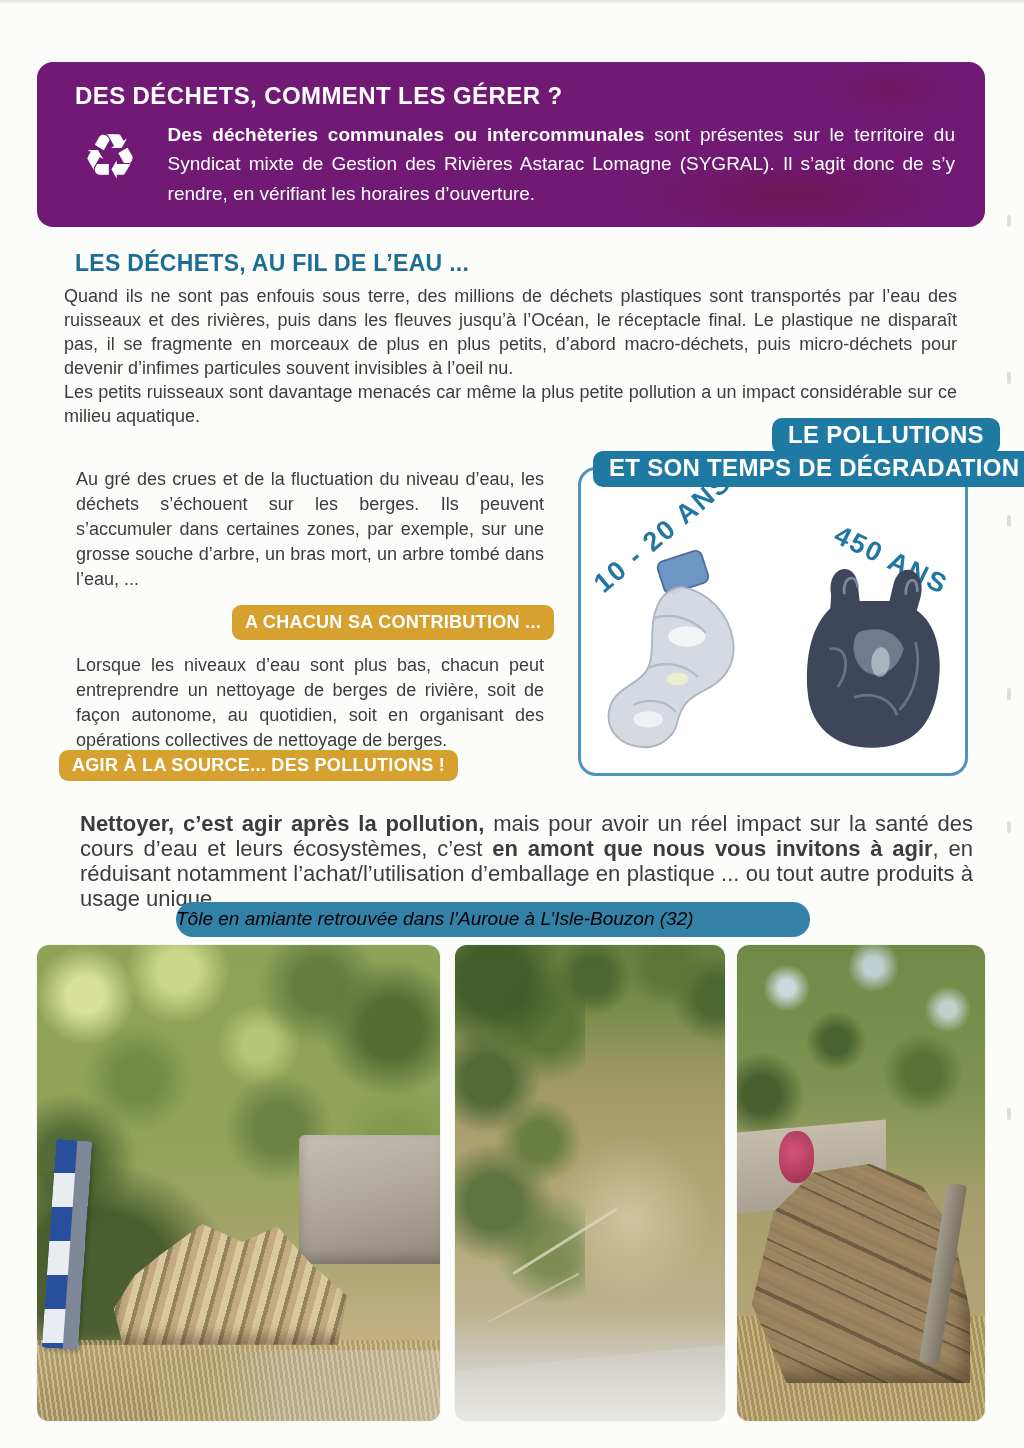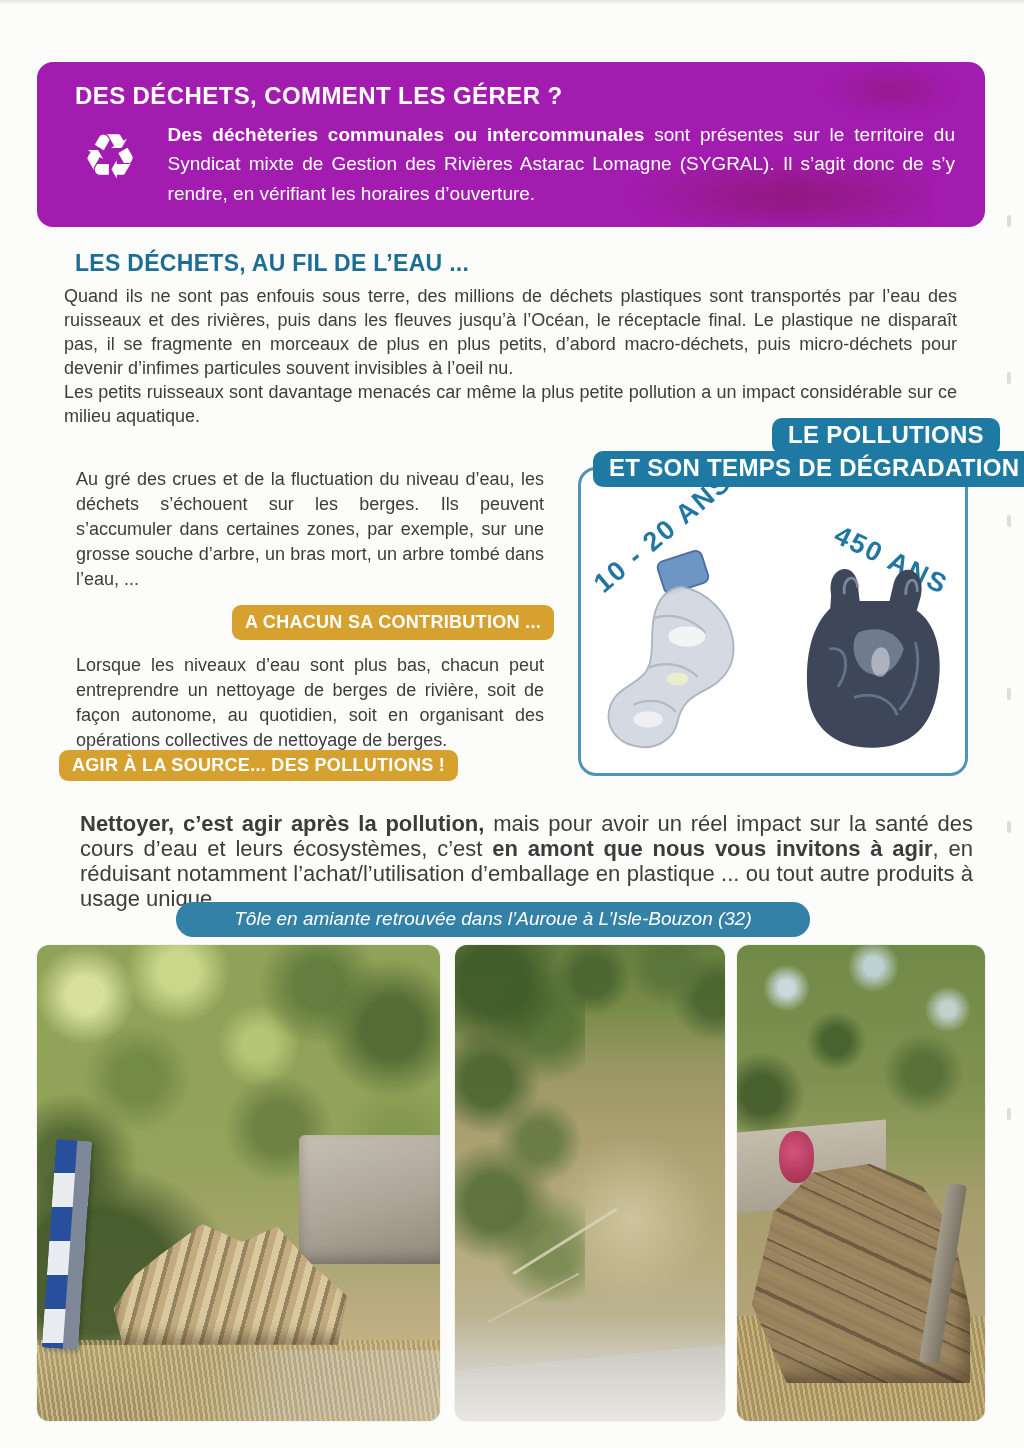--- a/index.html
+++ b/index.html
@@ -7,21 +7,21 @@
     position:relative;width:1024px;height:1448px;margin:0 auto;
     background:#fcfcfb;overflow:hidden;
     font-family:"Liberation Sans","DejaVu Sans",sans-serif;color:#3c3c3c;
   }
   .top-strip{position:absolute;top:0;left:0;right:0;height:5px;
     background:linear-gradient(180deg,#e4e4e2,rgba(255,255,255,0));}
   .tick{position:absolute;left:1007px;width:4px;height:12px;background:#dddddc;border-radius:2px;}
 
   
   .red-box{position:absolute;left:37px;top:62px;width:948px;height:165px;
-    background:#a21caf;border-radius:16px;color:#fff;}
+    background:#701a75;border-radius:16px;color:#fff;}
   .red-blotch1{position:absolute;right:6%;bottom:2%;width:32%;height:42%;
     background:radial-gradient(ellipse at 55% 60%,rgba(110,16,14,.30),transparent 70%);filter:blur(5px);}
   .red-blotch2{position:absolute;right:3%;top:2%;width:14%;height:30%;
     background:radial-gradient(ellipse,rgba(110,16,14,.22),transparent 70%);filter:blur(5px);}
   .red-title{position:absolute;left:38px;top:20px;font-size:24px;font-weight:bold;letter-spacing:.4px;}
   .red-row{position:absolute;left:45px;top:58px;right:30px;display:flex;gap:30px;align-items:flex-start;}
   .recycle{font-size:62px;line-height:1;margin-top:6px;flex:0 0 auto;}
   .red-body{font-size:19px;line-height:1.55;text-align:justify;}
 
   
@@ -49,22 +49,22 @@
   .label-bottle{left:598px;top:572px;transform:rotate(-40deg);transform-origin:left center;}
   .label-bag{left:836px;top:518px;transform:rotate(26deg);transform-origin:left center;}
   .bottle-svg{position:absolute;left:592px;top:548px;width:175px;height:212px;}
   .bag-svg{position:absolute;left:792px;top:548px;width:158px;height:208px;transform:rotate(4deg);}
 
   
   .p-action{position:absolute;left:64px;top:795px;width:893px;font-size:22px;line-height:25px;
     text-align:justify;margin:16px;}
 
   
-  .caption{position:absolute;left:176px;top:902px;width:634px;background:#3381a6;color:#ffffff;
-    font-size:19px;font-style:italic;text-align:center;padding:6px 0 7px;border-radius:17px;}
+  .caption{position:absolute;left:176px;top:902px;width:634px;background:#3381a6;color:#000000;
+    font-size:19px;font-style:italic;text-align:left;padding:6px 0 7px;border-radius:17px;}
 
   
   .photo{position:absolute;top:945px;height:476px;border-radius:12px;overflow:hidden;
     box-shadow:0 0 0 1px rgba(0,0,0,.04);}
   .photo>div{position:absolute;}
   #photo-left{left:37px;width:403px;}
   #photo-mid{left:455px;width:270px;}
   #photo-right{left:737px;width:248px;}
 
   

